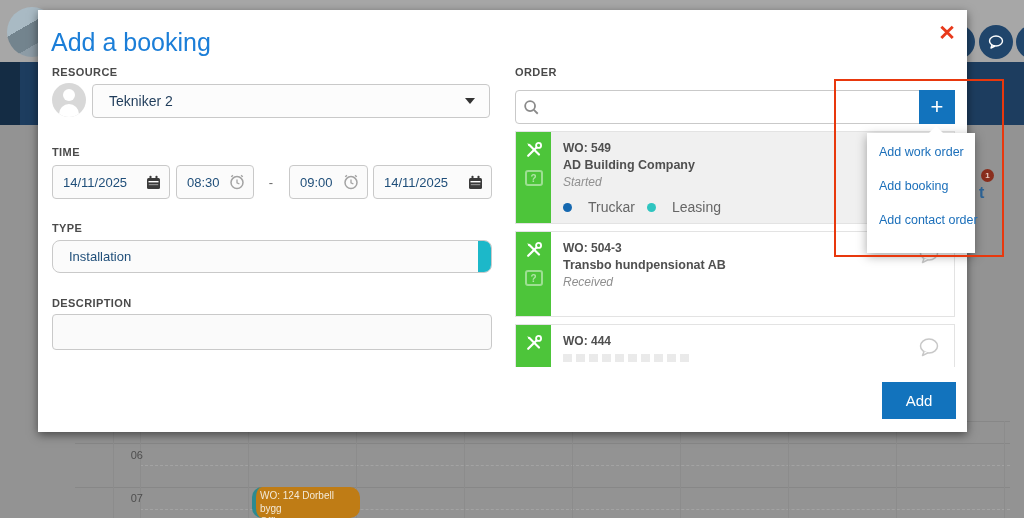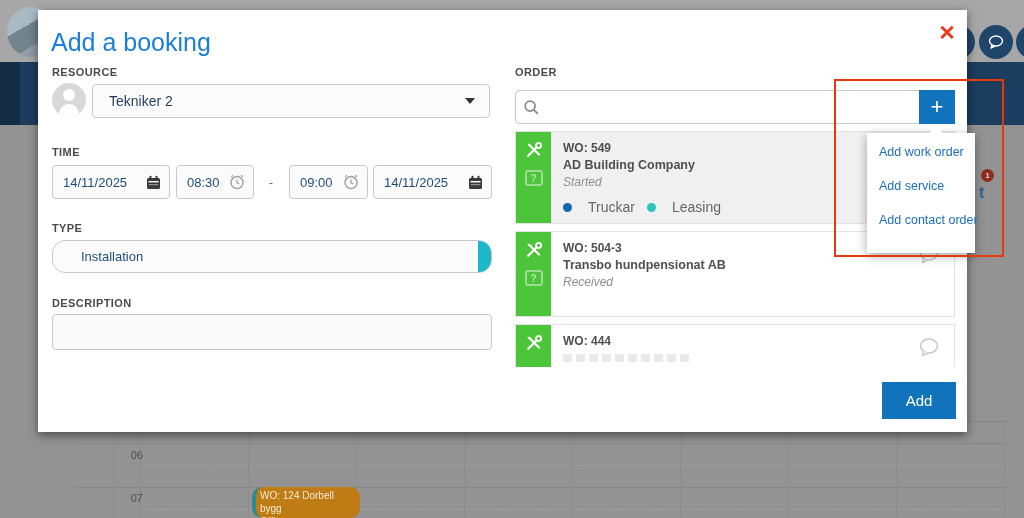--- a/index.html
+++ b/index.html
@@ -49,22 +49,22 @@
   .caret-down { width:0; height:0; border-left:5px solid transparent; border-right:5px solid transparent;
     border-top:6px solid #333; }
 
   .input-box { height:34px; background:#fbfbfb; border:1px solid #c9c9c9; border-radius:4px;
     display:flex; align-items:center; padding:0 8px 0 10px; cursor:text; }
   .input-box .val { font-size:13px; color:#1f4e79; flex:1; }
   .time-dash { left:223px; top:155px; width:20px; height:34px; display:flex; align-items:center;
     justify-content:center; color:#666; font-size:13px; }
 
   .type-box { left:14px; top:230px; width:440px; height:33px; background:#fbfbfb;
-    border:1px solid #c9c9c9; border-radius:13px; display:flex; align-items:center;
-    padding-left:28px; position:absolute; overflow:hidden; cursor:pointer; }
+    border:1px solid #c9c9c9; border-radius:8px; display:flex; align-items:center;
+    padding-left:16px; position:absolute; overflow:hidden; cursor:pointer; }
   .type-box .val { font-size:13px; color:#1f4e79; }
   .type-accent { position:absolute; right:0; top:0; width:13px; height:100%; background:#1cb8c9;
     border-radius:0 3px 3px 0; }
 
   .desc-input { left:14px; top:304px; width:440px; height:36px; background:#fafafa;
     border:1px solid #c9c9c9; border-radius:4px; font-size:13px; color:#333; padding:0 10px;
     font-family:"Liberation Sans", sans-serif; }
 
   .search-box { left:477px; top:80px; width:440px; height:34px; background:#fff;
     border:1px solid #c9c9c9; border-radius:4px; display:flex; align-items:center; padding:0 6px; }
@@ -299,19 +299,19 @@
       </div>
 
     </div>
 
     <div class="abs add-btn">Add</div>
   </div>
 
   <div class="abs dropdown-caret"></div>
   <div class="abs dropdown">
     <div class="menu-item">Add work order</div>
-    <div class="menu-item">Add service</div>
+    <div class="menu-item">Add booking</div>
     <div class="menu-item">Add contact order</div>
   </div>
 
   <div class="abs annotation"></div>
 
 </div>
 
 </body></html>

